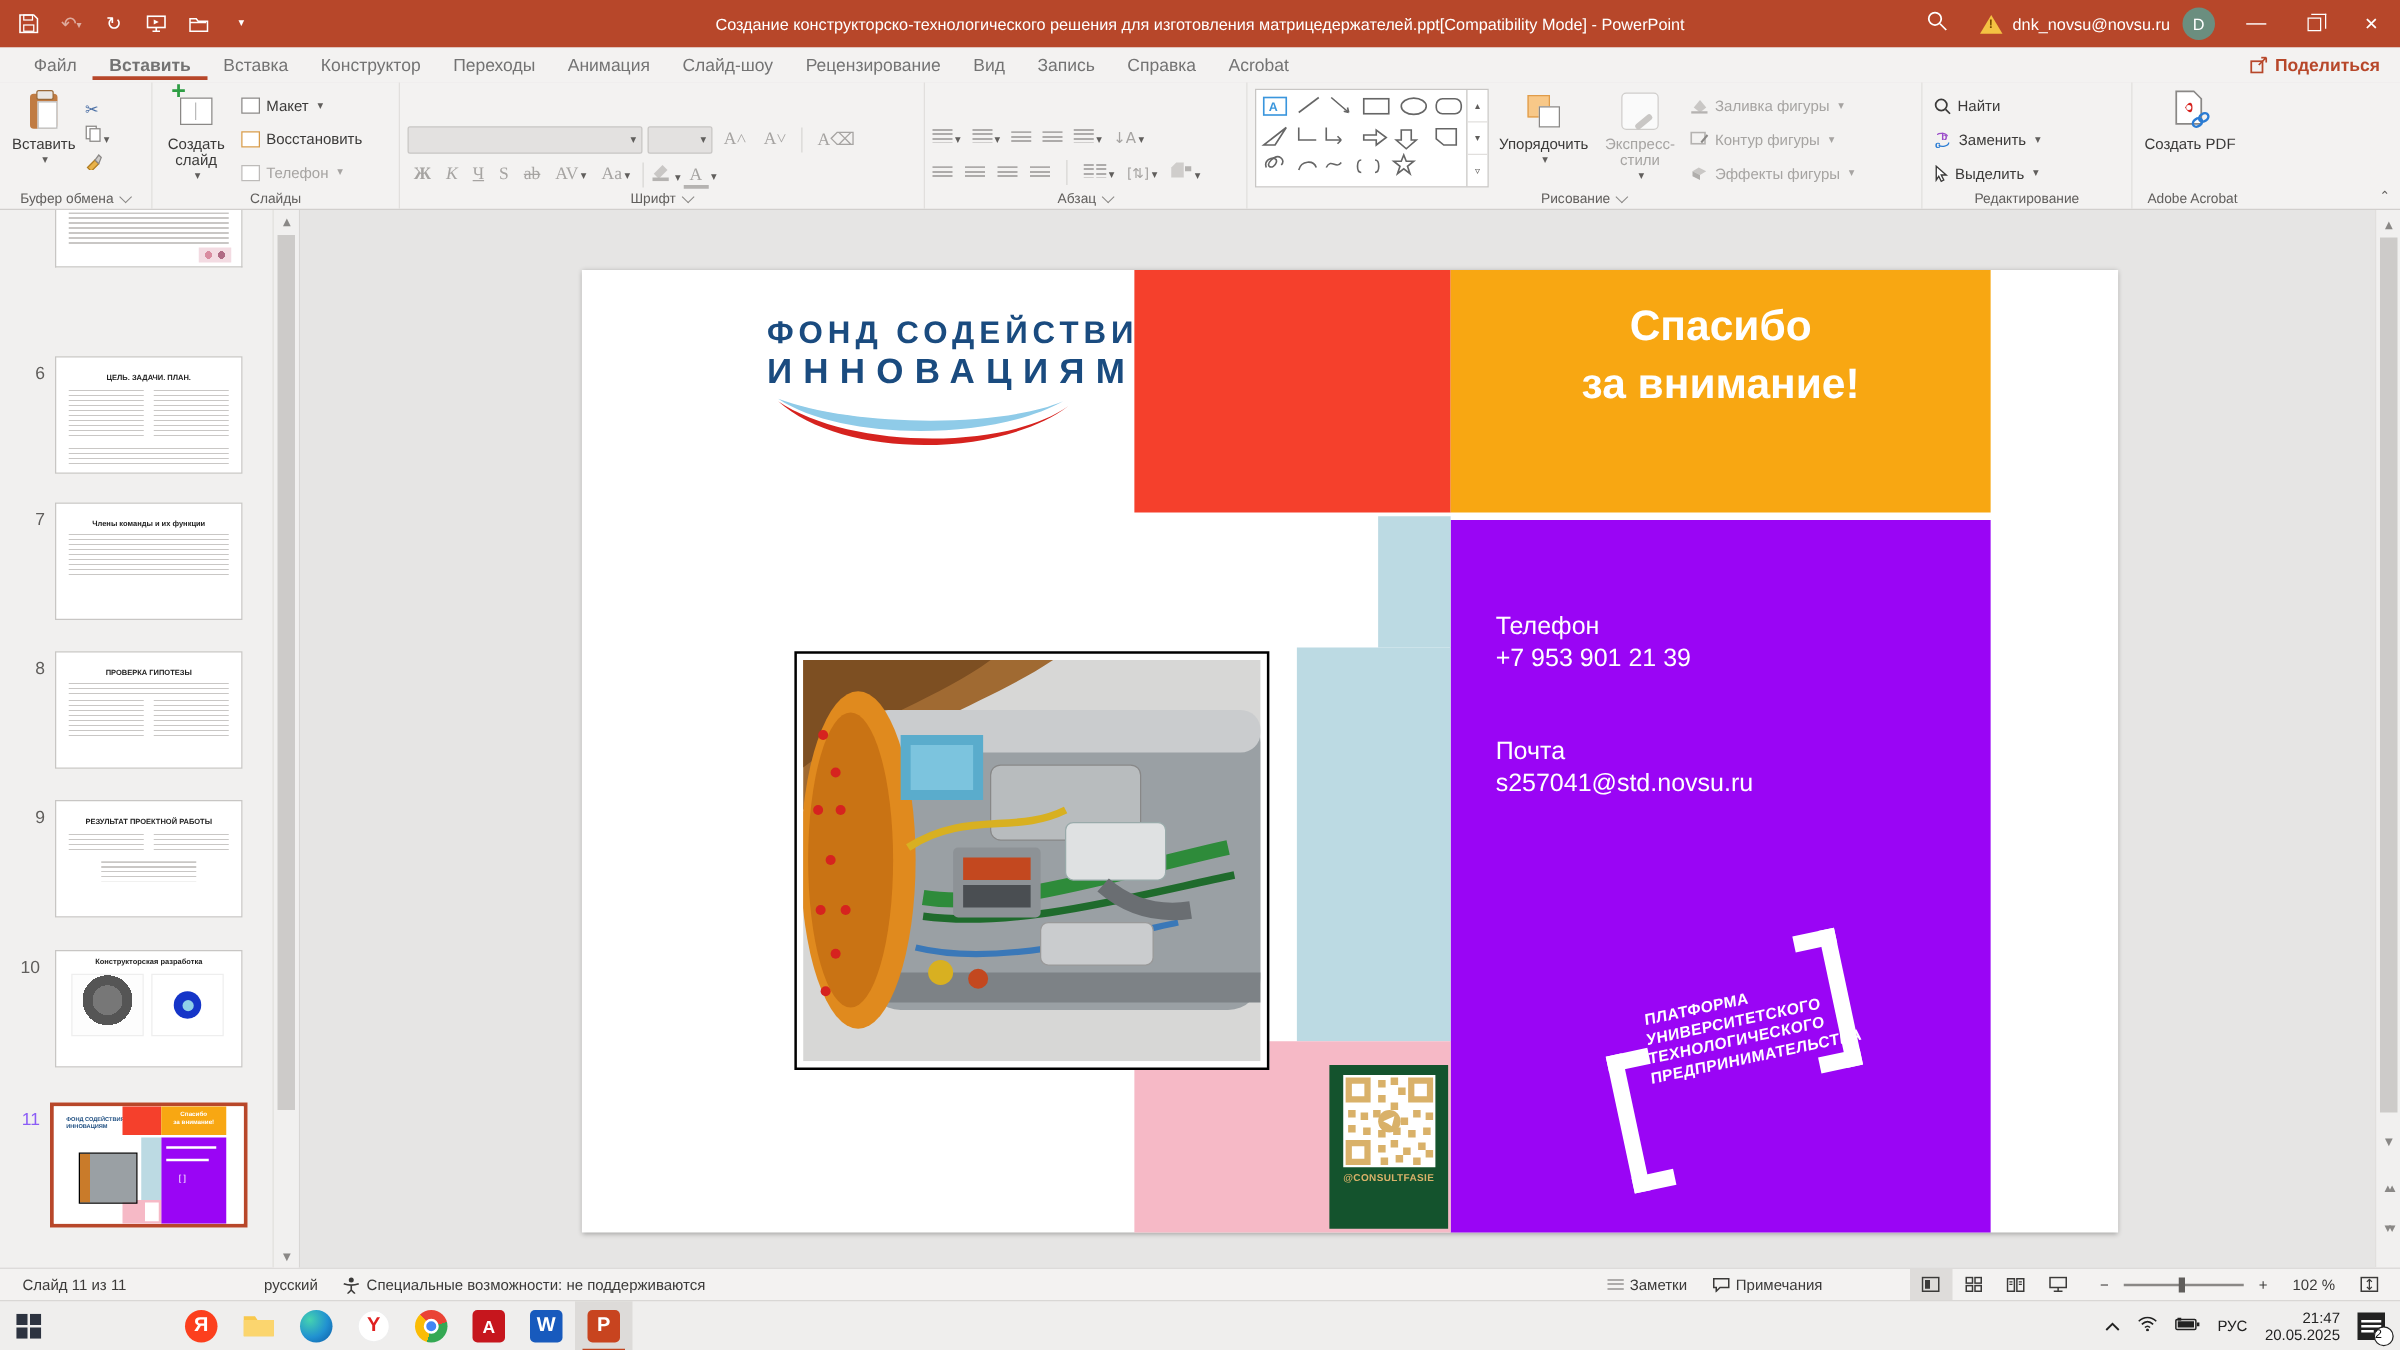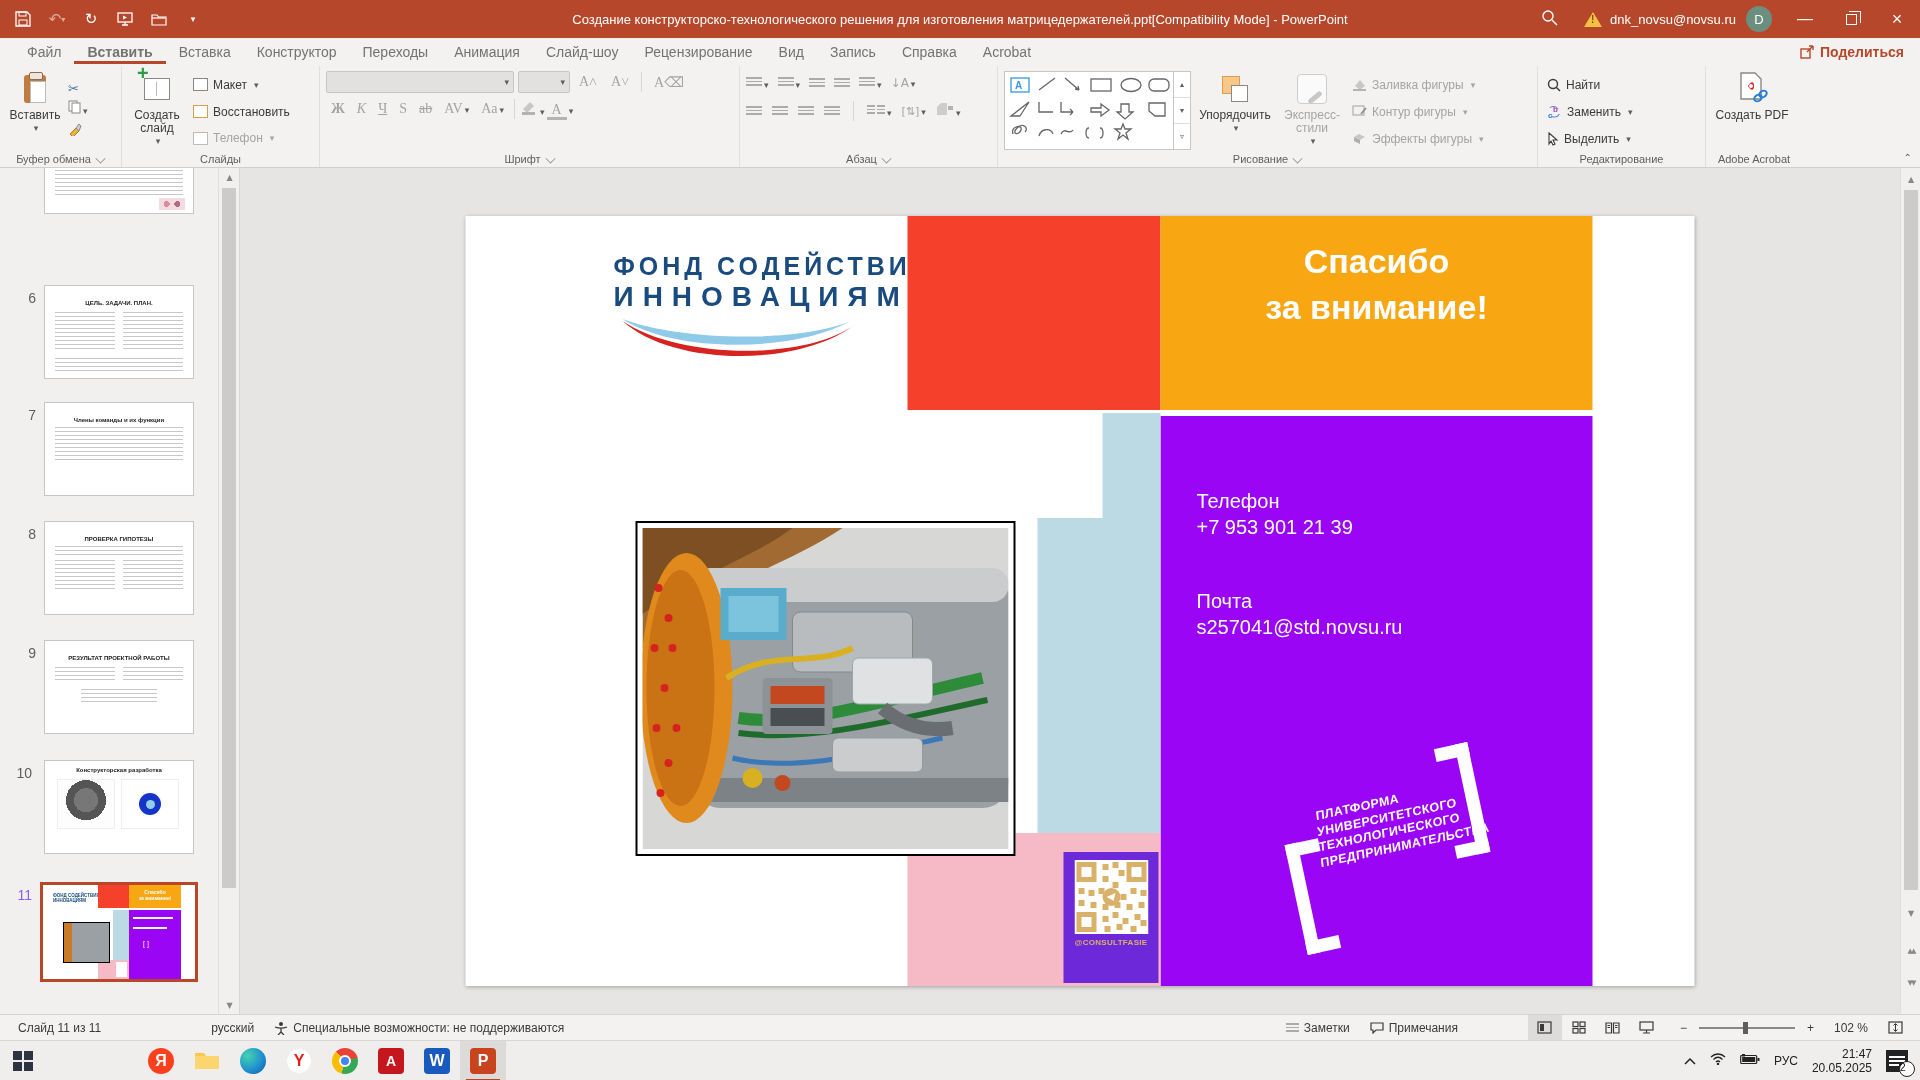--- a/index.html
+++ b/index.html
@@ -30,21 +30,21 @@
   .share{margin-left:auto;margin-right:16px;color:var(--accent);font-weight:bold;font-size:14px;display:flex;align-items:center;gap:6px}
   
   .ribbon{height:102px;background:var(--ribbon-bg);border-bottom:1px solid #d1cfcd;display:flex;position:relative}
   .group{position:relative;padding:5px 6px 17px 6px;border-right:1px solid #e1dfdd;display:flex;gap:4px}
   .glabel{position:absolute;bottom:2px;left:0;right:0;text-align:center;font-size:11px;color:#605e5c;white-space:nowrap}
   .launcher{display:inline-block;width:9px;height:9px;border-left:1px solid #8a8886;border-bottom:1px solid #8a8886;transform:rotate(-45deg) scale(.8);margin-left:5px}
   .rbig{width:58px;display:flex;flex-direction:column;align-items:center;font-size:12px;color:var(--en);text-align:center;line-height:13px;cursor:default}
   .rbig .bi{height:36px;display:flex;align-items:center;justify-content:center;margin-bottom:2px}
   .rsm{display:flex;align-items:center;gap:5px;font-size:12px;color:var(--en);height:24px;padding:0 3px;white-space:nowrap}
   .rsm.dis{color:var(--dis)}
-  .col{display:flex;flex-direction:column;justify-content:flex-start}
+  .col{display:flex;flex-direction:column;justify-content:flex-end}
   .ch{font-family:"DejaVu Sans",sans-serif;font-size:9px;color:#605e5c;margin-left:2px}
   .dis .ch{color:var(--dis)}
   .combo{background:#e3e1e0;border:1px solid #c8c6c4;height:22px;display:flex;align-items:center;justify-content:flex-end;padding:0 4px;border-radius:2px}
   .fbtn{font-size:14px;color:var(--dis);padding:2px 5px;font-family:"Liberation Serif",serif}
   .li{display:inline-block;width:16px;height:11px;background:repeating-linear-gradient(to bottom,#adabaa 0 1.6px,transparent 1.6px 3.6px)}
   .sep-mini{width:1px;height:20px;background:#d8d6d4;margin:0 3px}
   .clipboard{width:22px;height:28px;background:#c07b42;border-radius:3px;position:relative}
   .clipboard::before{content:"";position:absolute;left:5px;top:-3px;width:12px;height:6px;background:#e9e7e5;border:1px solid #9a6a3a;border-radius:2px}
   .clipboard::after{content:"";position:absolute;left:6px;top:6px;width:14px;height:20px;background:#fff;border:1px solid #bbb}
   .newslide{width:26px;height:22px;background:#fff;border:1.5px solid #8a8886;position:relative}
@@ -75,21 +75,21 @@
   .vscroll{position:absolute;right:0;top:0;width:20px;height:100%;background:#f1f0ef;border-left:1px solid #e1dfdd}
   
   .slide{position:absolute;left:50%;transform:translateX(-50%);top:48px;width:1229px;height:770px;background:#fff;box-shadow:0 1px 4px rgba(0,0,0,.3)}
   .blk{position:absolute}
   .logo{position:absolute;left:148px;top:36px;width:250px;text-align:center;color:var(--logoblue)}
   .logo .l1{font-size:25px;font-weight:bold;letter-spacing:4px;white-space:nowrap}
   .logo .l2{font-size:28px;font-weight:bold;letter-spacing:9px;white-space:nowrap}
   .thanks{position:absolute;left:695px;top:22px;width:432px;text-align:center;color:#fff;font-weight:bold;font-size:34px;line-height:46px}
   .contact{position:absolute;left:731px;top:272px;color:#fff;font-weight:normal;font-size:20px;line-height:26px}
   .machine{position:absolute;left:170px;top:305px;width:380px;height:335px;background:#fff;border:2px solid #000;padding:5px}
-  .qrcard{position:absolute;left:598px;top:636px;width:95px;height:131px;background:#6d28d9;display:flex;flex-direction:column;align-items:center;padding-top:8px}
+  .qrcard{position:absolute;left:598px;top:636px;width:95px;height:131px;background:#14532d;display:flex;flex-direction:column;align-items:center;padding-top:8px}
   .qrlabel{font-size:8px;font-weight:bold;color:var(--gold);margin-top:4px;letter-spacing:.3px}
   .plogo{position:absolute;left:822px;top:545px;width:200px;height:175px;transform:rotate(-12deg)}
   .br{position:absolute;width:34px;height:112px}
   .br.l{left:0;bottom:0;border-left:13px solid #fff;border-top:13px solid #fff;border-bottom:13px solid #fff}
   .br.r{right:0;top:0;border-right:13px solid #fff;border-top:13px solid #fff;border-bottom:13px solid #fff}
   .ptext{position:absolute;left:34px;top:34px;color:#fff;font-weight:bold;font-size:12.5px;line-height:15.5px;letter-spacing:.4px;transform:skewX(-6deg);white-space:nowrap}
   
   .mini{position:relative;width:152px;height:94px;background:#fff;font-family:"Liberation Sans",sans-serif}
   .mini div{position:absolute}
   

